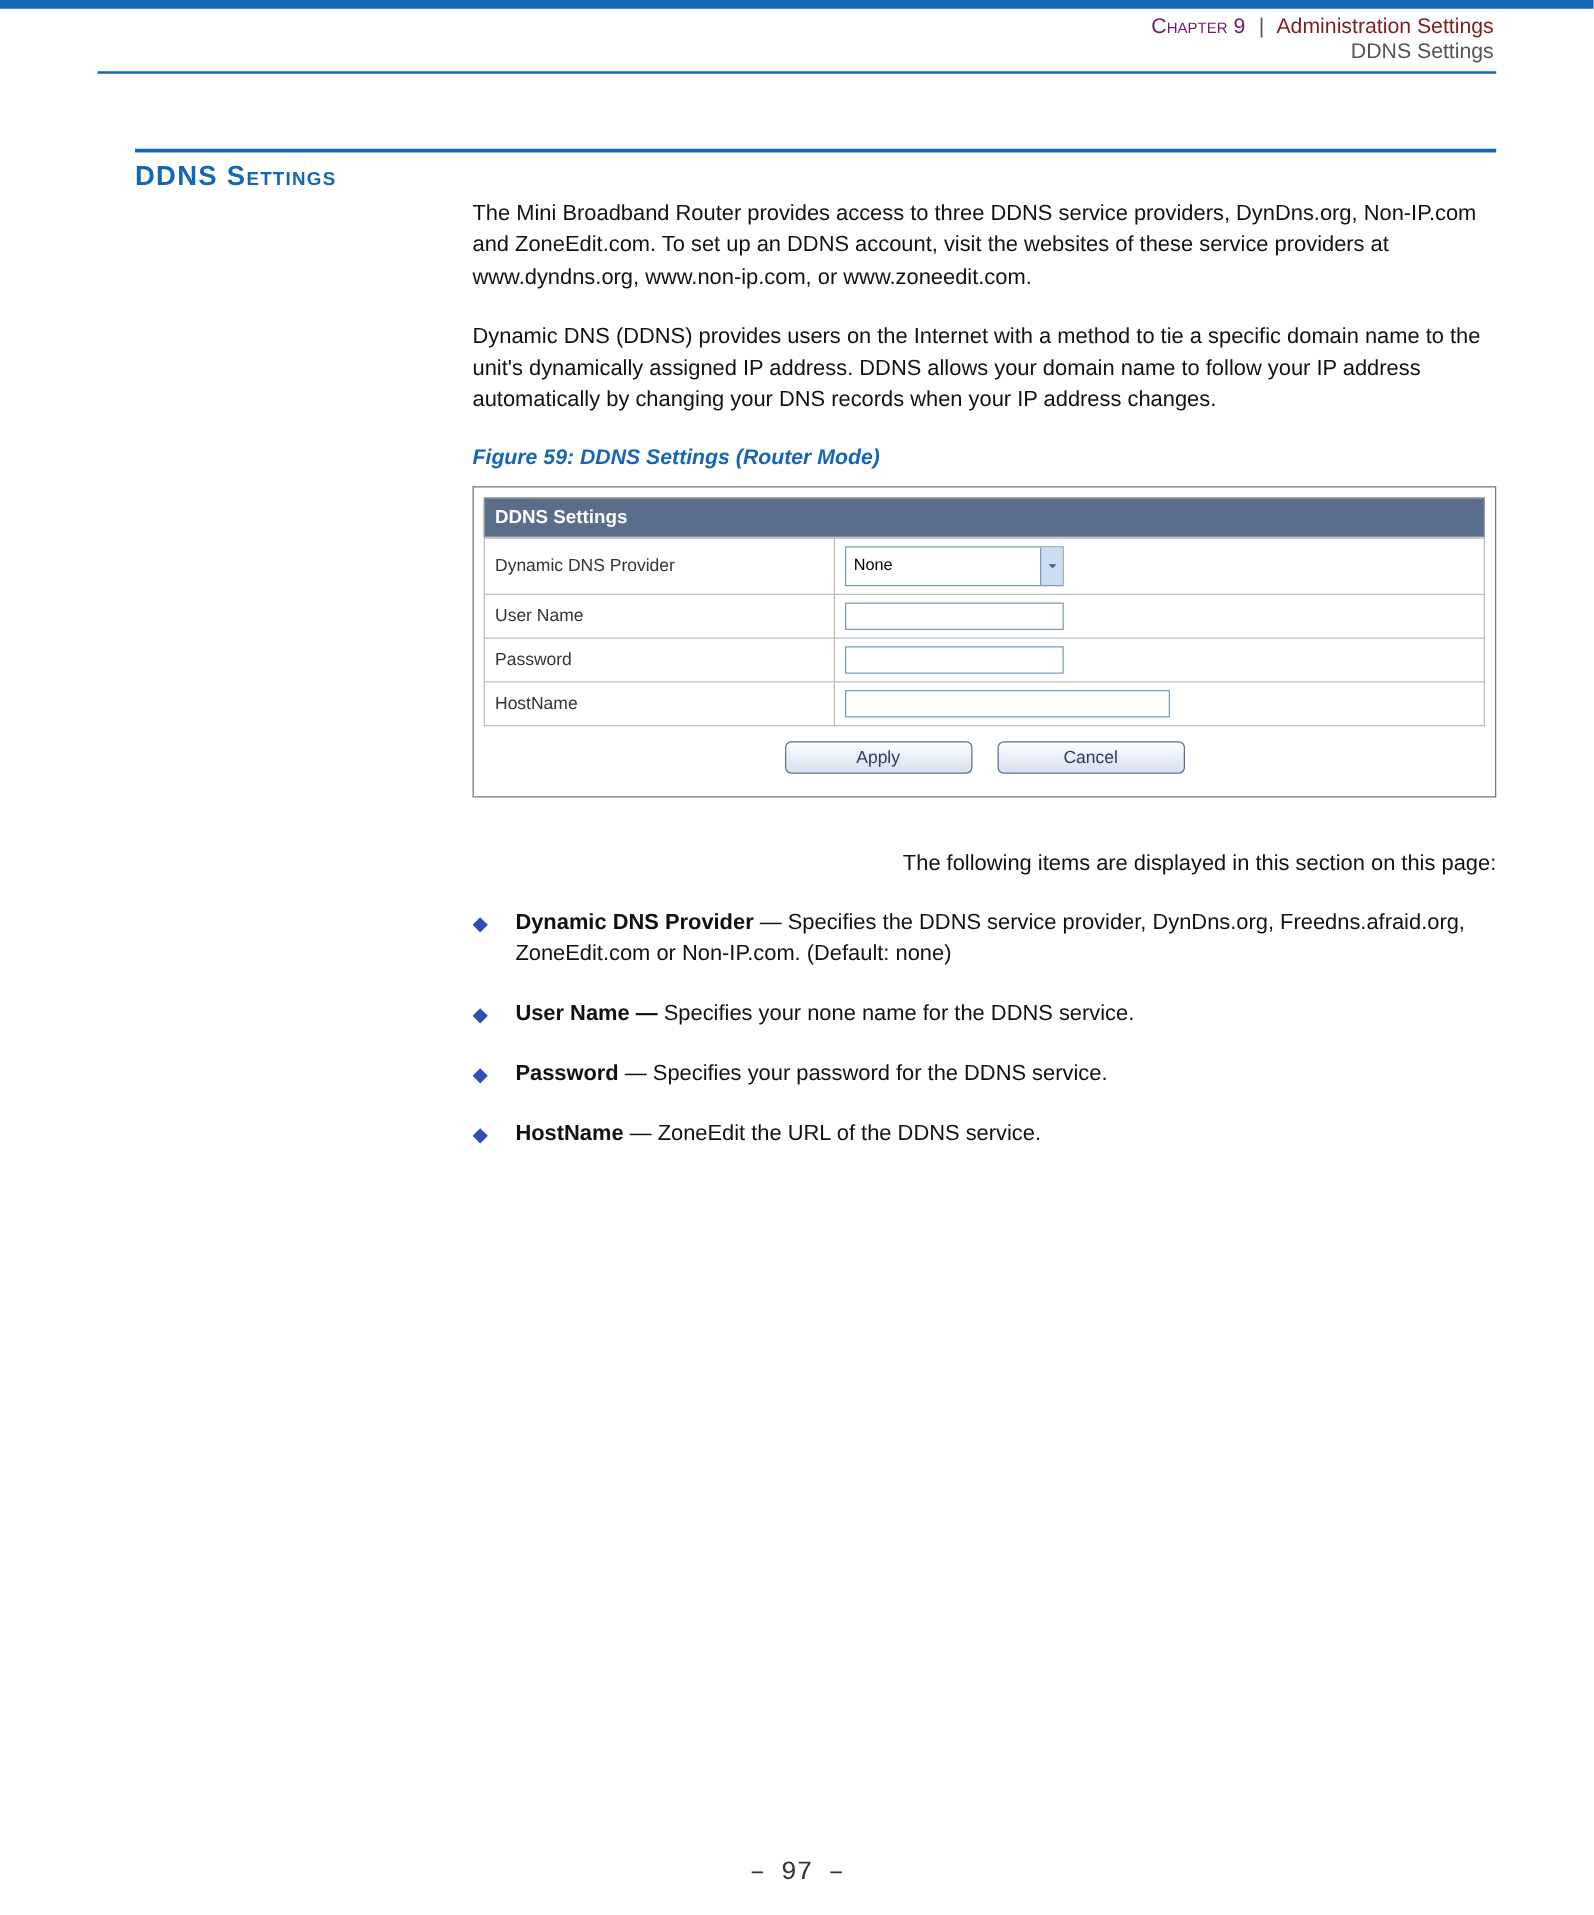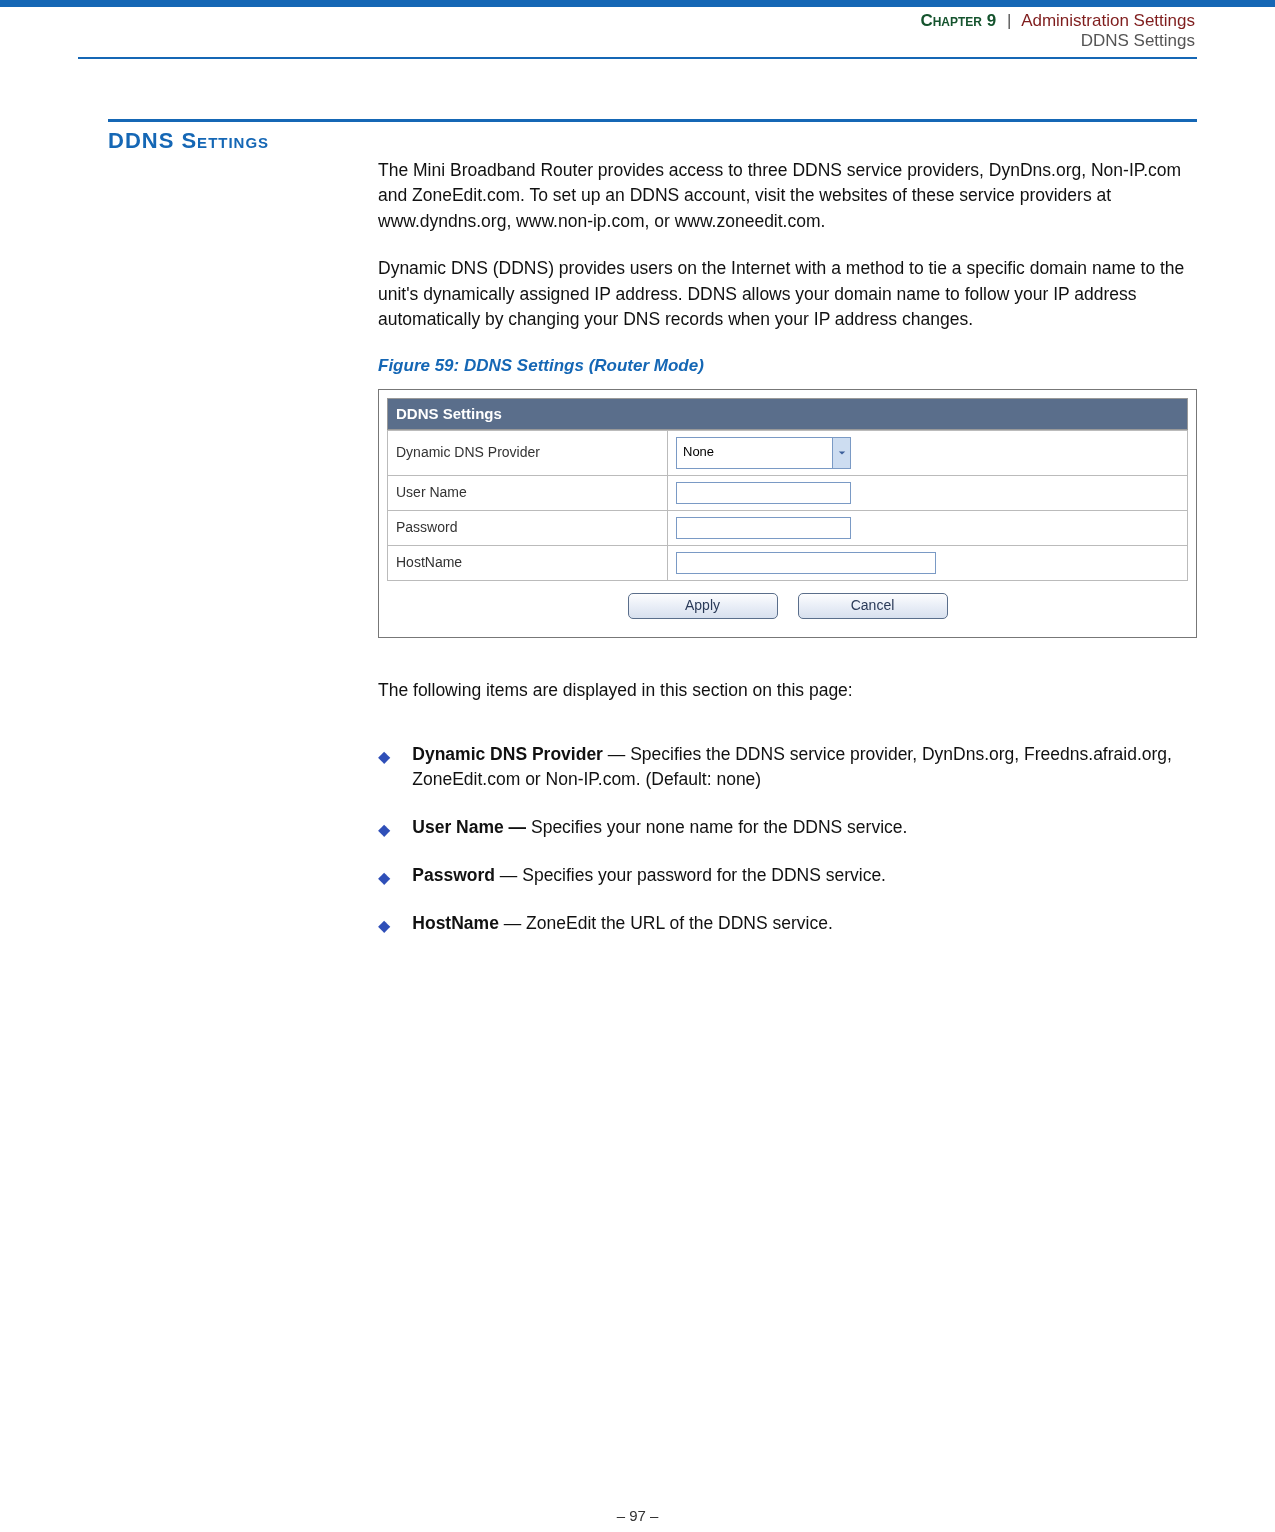--- a/index.html
+++ b/index.html
@@ -14,21 +14,21 @@
     .top-bar {
       height: 7px;
       background: #1567b5;
       width: 100%;
     }
     .header-block {
       padding: 4px 80px 0 0;
       text-align: right;
       font-size: 17px;
     }
-    .header-line1 .chapter-label { color: #14532d; font-weight: bold; font-variant: small-caps; }
+    .header-line1 .chapter-label { color: #701a75; font-weight: normal; font-variant: small-caps; }
     .header-line1 .pipe { color: #555; margin: 0 6px; }
     .header-line1 .chapter-title { color: #7f1d1d; }
     .header-line2 { color: #555; font-size: 17px; }
     .header-rule {
       border: none;
       border-top: 2px solid #1567b5;
       margin: 6px 78px 0 78px;
     }
     .content {
       padding: 60px 78px 0 78px;
@@ -128,44 +128,45 @@
     .fbtn {
       width: 150px;
       height: 26px;
       border: 1px solid #5a6e8b;
       border-radius: 5px;
       background: linear-gradient(#fdfdfe,#e9eef7,#d7e0ee);
       font-size: 14px;
       color: #2a3a58;
       display: flex; align-items: center; justify-content: center;
     }
-    .listintro { margin-bottom: 39px; }
+    .listintro { margin-bottom: 22px; text-align: right; }
     .blist { list-style: none; padding-left: 0; }
     .blist li {
       display: flex;
       margin-bottom: 22px;
       font-size: 17.5px;
       line-height: 1.45;
     }
     .diamond {
       color: #2f4fb8;
       font-size: 16px;
       margin-right: 22px;
       margin-top: 3px;
       flex-shrink: 0;
     }
     .li-body { flex: 1; }
     .bterm { font-weight: bold; }
     .footer {
       position: absolute;
-      bottom: 8px;
+      bottom: 22px;
       width: 100%;
       text-align: center;
-      font-size: 15px;
+      font-size: 21px;
       color: #333;
+      font-family: Liberation Mono, monospace;
     }
   </style>
 </head>
 <body>
 
 <div class="top-bar"></div>
 
 <div class="header-block">
   <div class="header-line1">
     <span class="chapter-label">Chapter 9</span>

